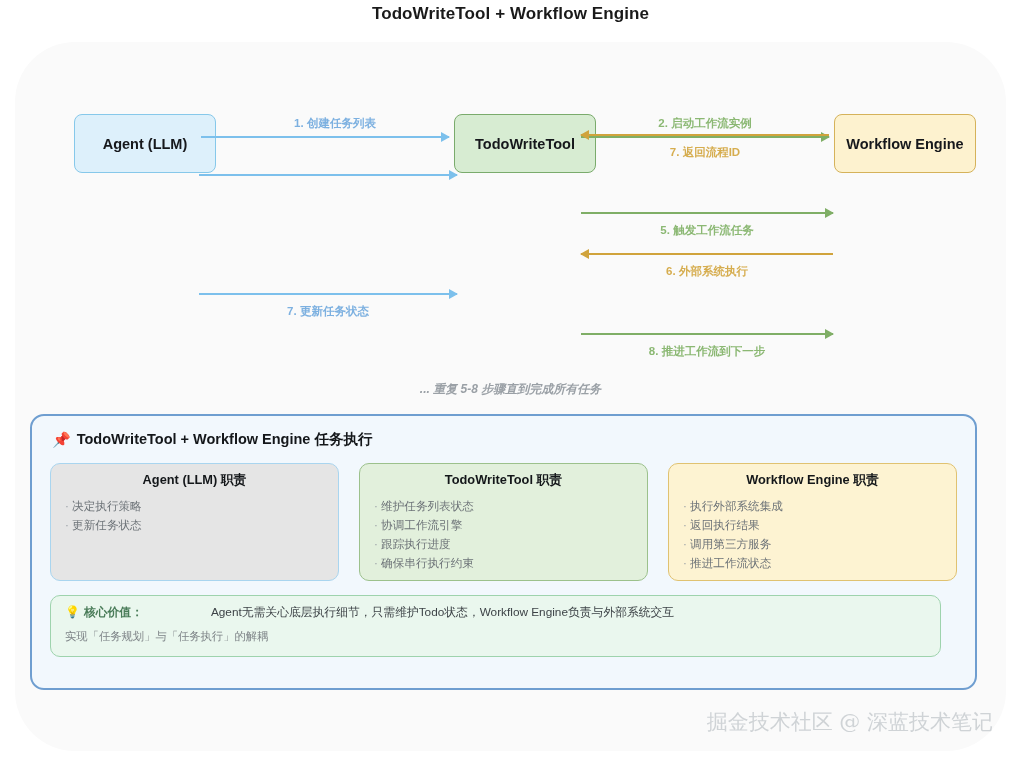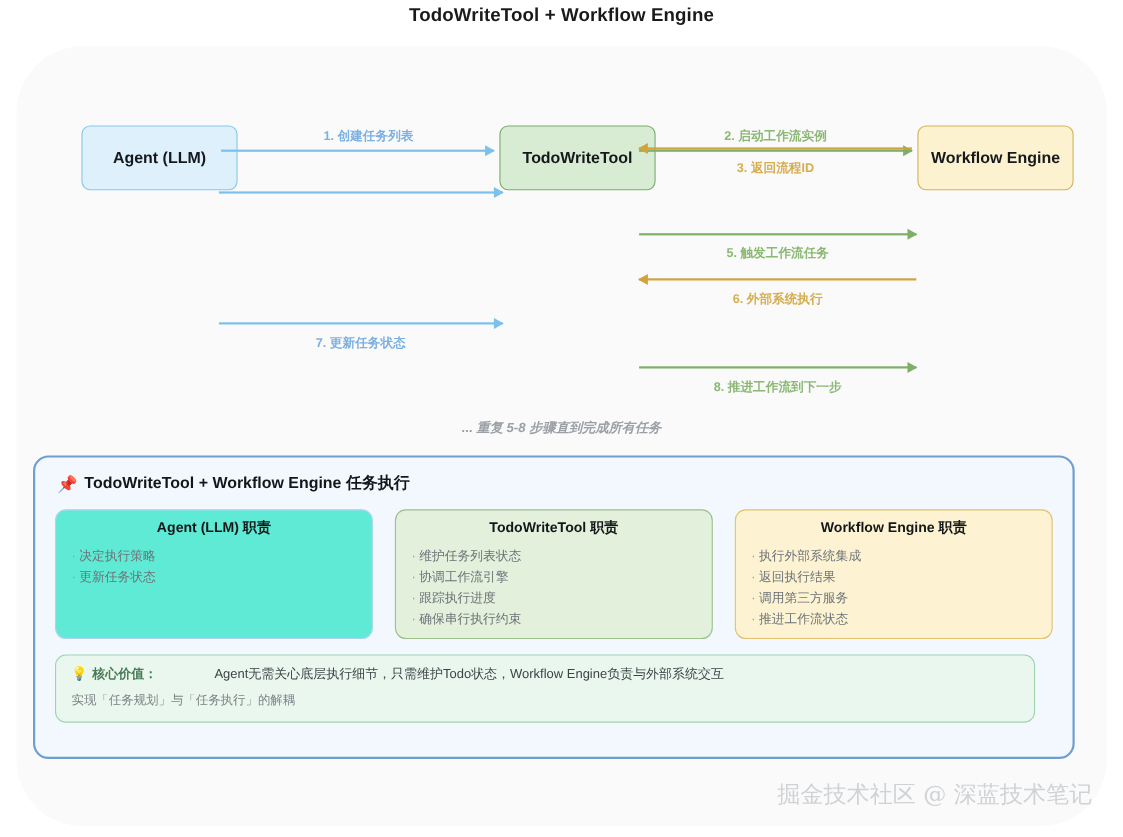--- a/index.html
+++ b/index.html
@@ -183,21 +183,21 @@
   .role-card li {
     font-size: 11.6px;
     color: #6d7378;
     line-height: 19px;
     white-space: nowrap;
   }
   .role-card li::before {
     content: "· ";
     color: #9aa0a6;
   }
-  #role-card-agent    { background: #5eead4; border-color: #a9d5ef; }
+  #role-card-agent    { background: #e5e5e5; border-color: #a9d5ef; }
   #role-card-todo     { background: #e2f0dc; border-color: #9cc18c; }
   #role-card-workflow { background: #fdf3d2; border-color: #e0c271; }
 
   
   #core-value {
     box-sizing: border-box;
     margin: 14px 4px 0 4px;
     width: 891px;
     height: 62px;
     background: #eaf7ee;
@@ -209,21 +209,21 @@
     display: flex;
     align-items: baseline;
     font-size: 11.8px;
   }
   #core-value .cv-bulb { font-size: 12px; margin-right: 4px; }
   #core-value .cv-label {
     font-weight: bold;
     color: #4a7c59;
     margin-right: 52px;
   }
-  #core-value .cv-text { color: #3d4347; }
+  #core-value .cv-text { color: #3d4347; margin-left: 16px; }
   #core-value .cv-row2 {
     margin-top: 8px;
     font-size: 11.3px;
     color: #7d8387;
   }
 
   
   #watermark {
     position: absolute;
     right: 28px;
@@ -260,21 +260,21 @@
   <div class="arrow to-right c-green" style="left:566px; top:94px; width:248px;">
     <div class="line"></div>
     <div class="head"></div>
   </div>
   <div class="arrow-label lbl-green" style="left:566px; top:74px; width:248px;">2. 启动工作流实例</div>
 
   <div class="arrow to-left c-gold" style="left:566px; top:92px; width:248px; top:92px;">
     <div class="line"></div>
     <div class="head"></div>
   </div>
-  <div class="arrow-label lbl-gold" style="left:566px; top:103px; width:248px;">3. 返回流程ID</div>
+  <div class="arrow-label lbl-gold" style="left:566px; top:103px; width:248px;">7. 返回流程ID</div>
 
   <div class="arrow to-right c-blue" style="left:184px; top:132px; width:258px;">
     <div class="line"></div>
     <div class="head"></div>
   </div>
 
   <div class="arrow to-right c-green" style="left:566px; top:170px; width:252px;">
     <div class="line"></div>
     <div class="head"></div>
   </div>

